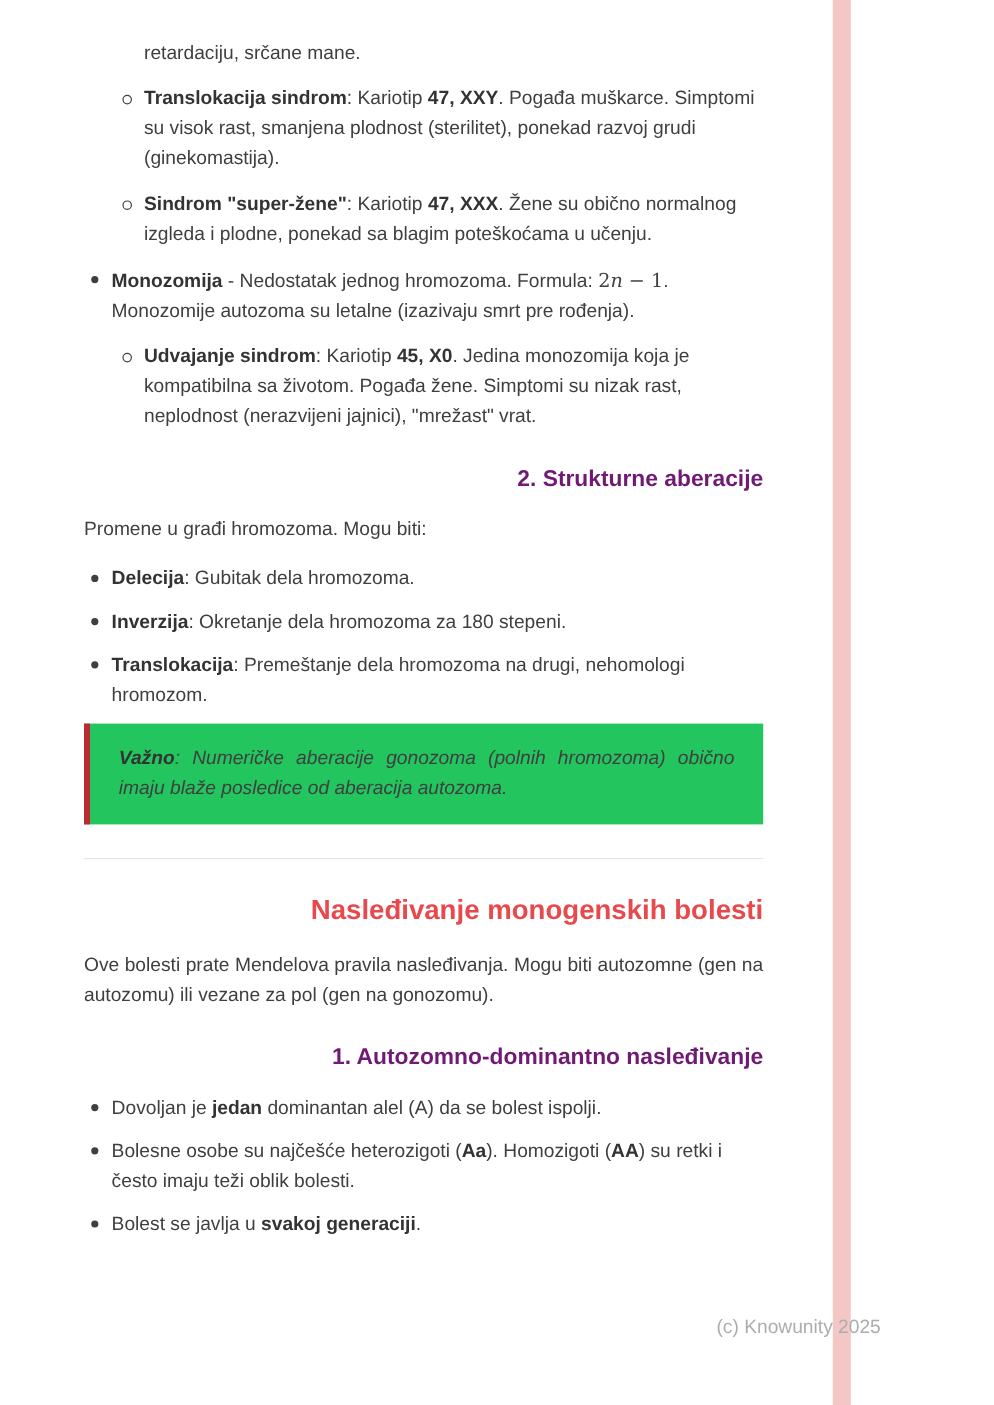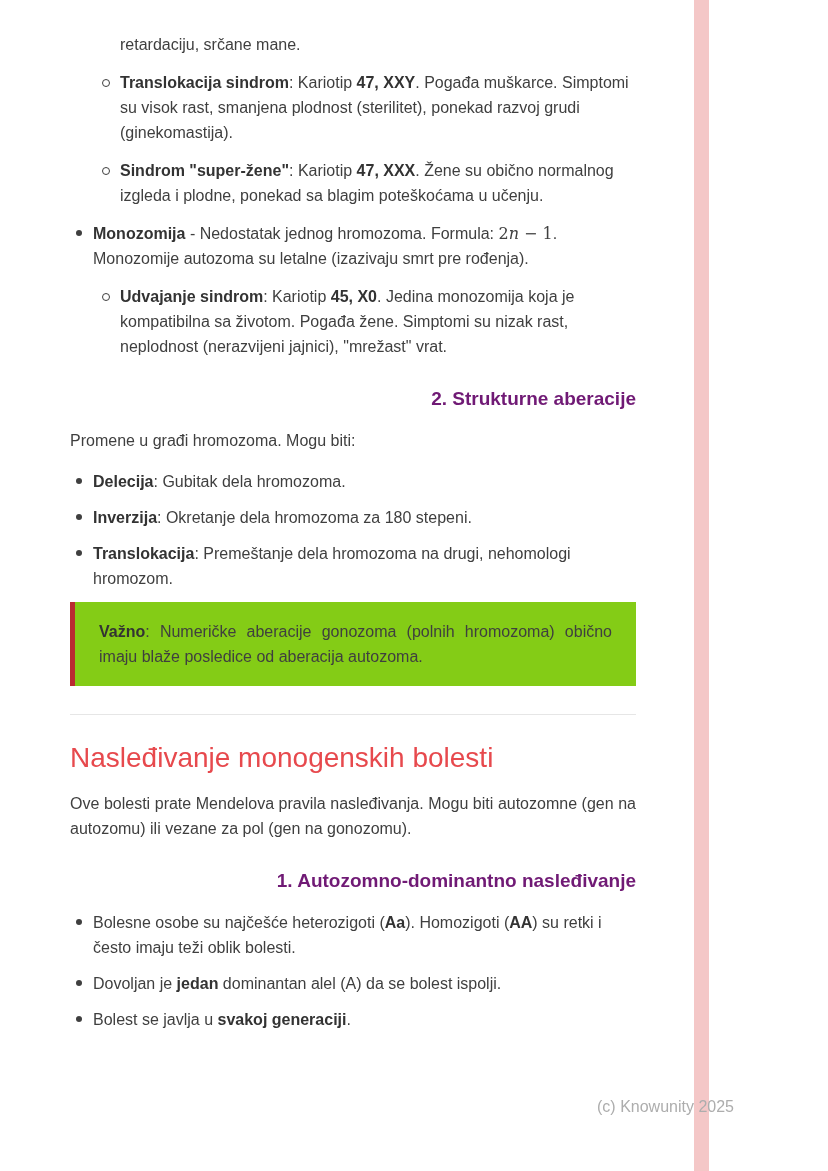--- a/index.html
+++ b/index.html
@@ -31,38 +31,40 @@
   ul.l2 > li { padding-left:50px; }
   ul.l2 > li::before {
     content:""; position:absolute; left:32px; top:9px;
     width:6px; height:6px; border-radius:50%;
     border:1.5px solid #3f3f3f; background:transparent;
   }
   ul.tight > li { margin-bottom:11px; }
   ul.sub { margin-top:2px; }
   ul { margin-bottom:5px; }
   h2.red {
-    color:#e7494d; font-size:28px; line-height:31px; font-weight:400;
+    color:#e7494d; font-size:23px; line-height:31px; font-weight:700;
     margin:27px 0 18px 0;
+    text-align:right;
   }
   h3.red {
     color:#701a75; font-size:19px; line-height:27px; font-weight:700;
     margin:26px 0 16px 0;
     text-align:right;
   }
   p.body { margin-bottom:16px; }
   .just { text-align:justify; }
   b, .b { font-weight:700; color:#333333; }
   .i { font-style:italic; }
   .m { font-family:"DejaVu Serif","Liberation Serif",serif; }
   .callout {
     margin-top:10px;
-    background:#84cc16;
+    background:#22c55e;
     border-left:5px solid #b92b31;
     padding:17px 24px;
+    font-style:italic;
   }
   hr.divider {
     border:none; height:1px; background:#e6e6e6; margin:28px 0 0 0;
   }
   .footer {
     position:absolute; top:1100px; right:42px; z-index:2;
     font-size:16px; line-height:14px; color:#adadad;
   }
 </style>
 </head>
@@ -105,22 +107,22 @@
 
     <hr class="divider">
 
     <h2 class="red">Nasleđivanje monogenskih bolesti</h2>
 
     <p class="body just">Ove bolesti prate Mendelova pravila nasleđivanja. Mogu biti autozomne (gen na autozomu) ili vezane za pol (gen na gonozomu).</p>
 
     <h3 class="red">1. Autozomno-dominantno nasleđivanje</h3>
 
     <ul class="l1 tight">
+      <li><span>Dovoljan je </span><b>jedan</b><span> dominantan alel (A) da se bolest ispolji.</span></li>
       <li><span>Bolesne osobe su najčešće heterozigoti (</span><b>Aa</b><span>). Homozigoti (</span><b>AA</b><span>) su retki i često imaju teži oblik bolesti.</span></li>
-      <li><span>Dovoljan je </span><b>jedan</b><span> dominantan alel (A) da se bolest ispolji.</span></li>
       <li><span>Bolest se javlja u </span><b>svakoj generaciji</b><span>.</span></li>
     </ul>
 
   </div>
 
   <div class="footer">(c) Knowunity 2025</div>
 
 </div>
 
 </body></html>

